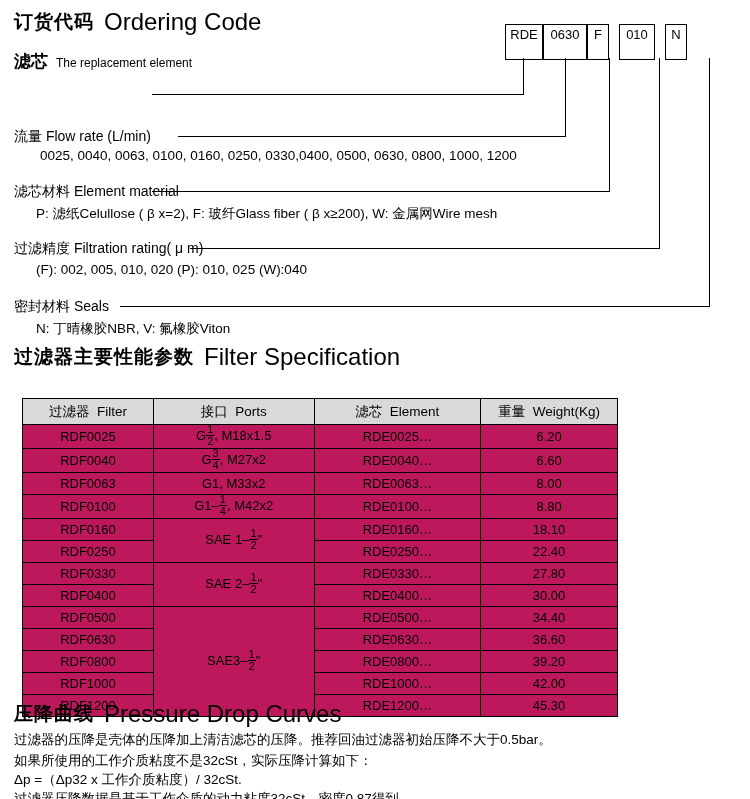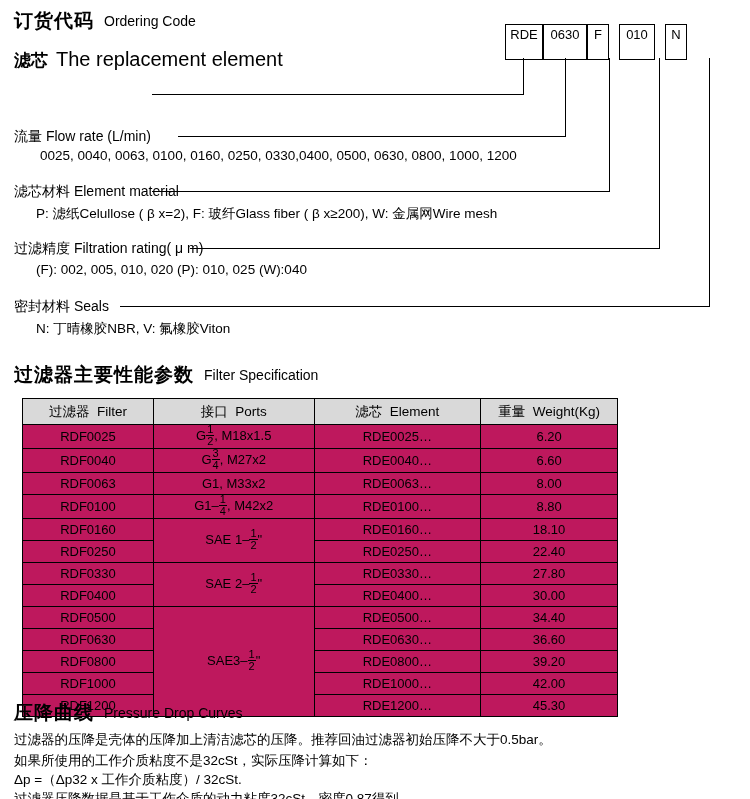--- a/index.html
+++ b/index.html
@@ -27,21 +27,21 @@
     display: flex;
     align-items: center;
     gap: 10px;
   }
   .sec-head .cn {
     font-size: 19px;
     font-weight: bold;
     letter-spacing: 1px;
   }
   .sec-head .en {
-    font-size: 14px;
+    font-size: 24px;
     font-weight: normal;
   }
 
   
   #ordering-code {
     position: absolute;
     left: 14px;
     top: 8px;
     width: 722px;
   }
@@ -49,21 +49,21 @@
     display: flex;
     align-items: baseline;
     gap: 8px;
     margin-top: 14px;
   }
   .sub-head .cn {
     font-size: 17px;
     font-weight: bold;
   }
   .sub-head .en {
-    font-size: 20px;
+    font-size: 12px;
     text-align: center;
   }
 
   
   .code-row {
     position: absolute;
     left: 505px;
     top: 38px;
     display: flex;
     align-items: flex-end;
@@ -107,21 +107,21 @@
   .sub-line {
     position: absolute;
     font-size: 13.5px;
     white-space: nowrap;
   }
 
   
   #spec-head {
     position: absolute;
     left: 14px;
-    top: 362px;
+    top: 343px;
   }
   table.spec {
     position: absolute;
     left: 22px;
     top: 398px;
     width: 596px;
     border-collapse: collapse;
     font-size: 13px;
   }
   table.spec th, table.spec td {

